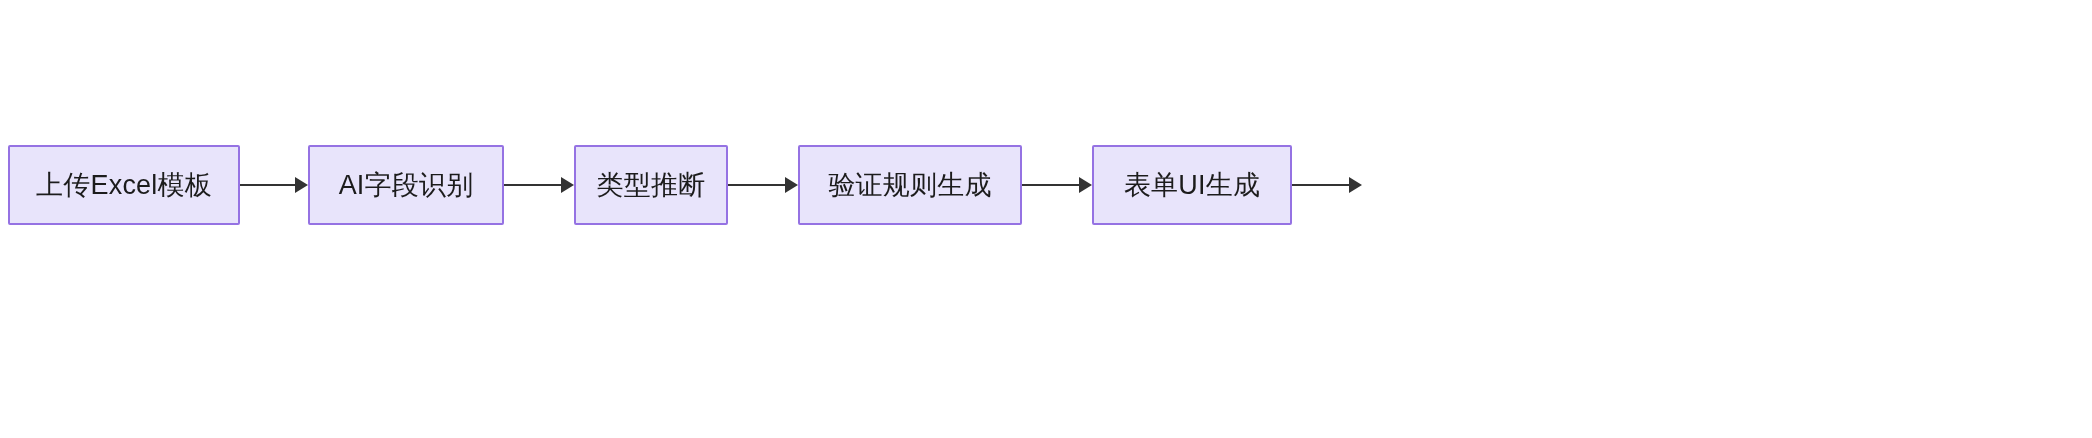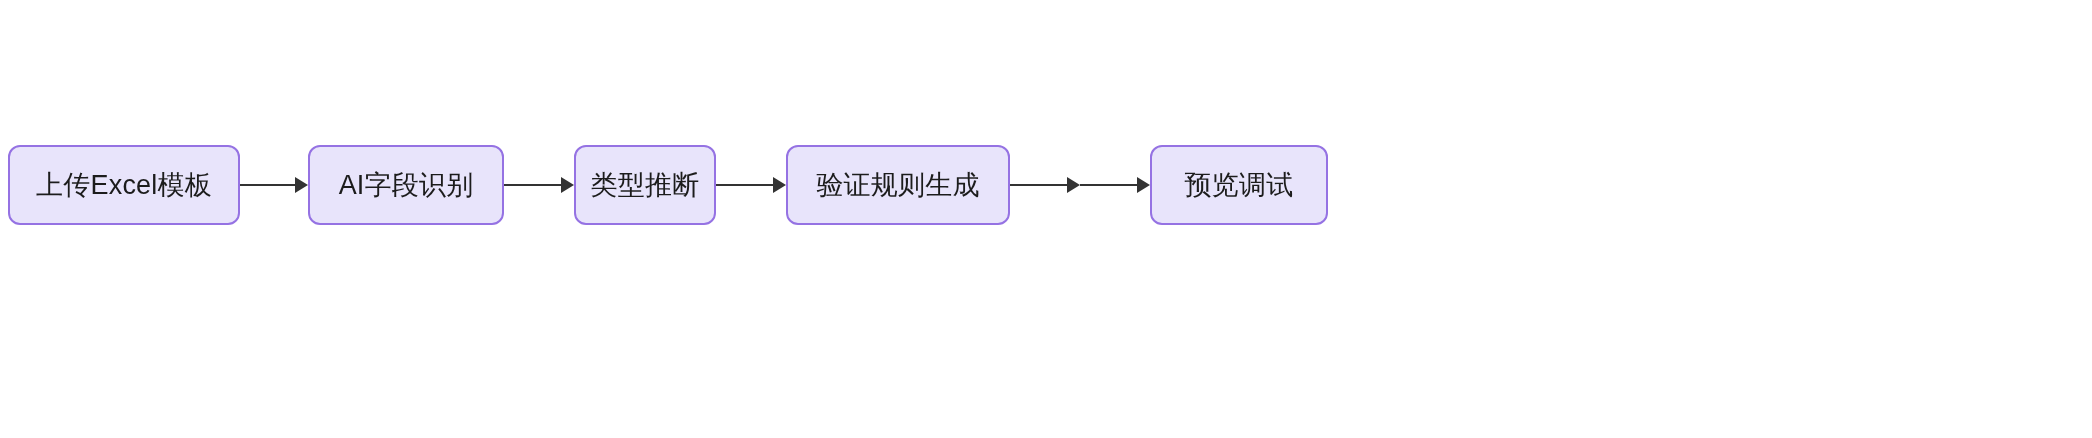--- a/index.html
+++ b/index.html
@@ -30,41 +30,41 @@
     flex-direction: row;
     align-items: center;
     flex-wrap: nowrap;
   }
 
   .node {
     box-sizing: border-box;
     height: 80px;
     background: #e8e4fb;
     border: 2px solid #9572e3;
-    border-radius: 12px;
+    border-radius: 2px;
     display: flex;
     align-items: center;
     justify-content: center;
     flex: 0 0 auto;
   }
 
   .node-label {
     font-family: "Liberation Sans", sans-serif;
     font-size: 27px;
     line-height: 1;
     color: #1c1c1c;
     white-space: nowrap;
     letter-spacing: 0.2px;
     padding: 0 26px;
   }
 
   
   .node.n0 { width: 232px; margin-left: 8px; }
   .node.n1 { width: 196px; justify-content: center; }
-  .node.n2 { width: 142px; justify-content: center; }
+  .node.n2 { width: 154px; justify-content: center; }
   .node.n3 { width: 224px; text-align: center; }
   .node.n4 { width: 200px; }
   .node.n5 { width: 178px; }
 
   
   .connector {
     flex: 0 0 auto;
     height: 80px;
     display: flex;
     flex-direction: row;
@@ -127,24 +127,24 @@
 
     <div class="node n3">
       <span class="node-label">验证规则生成</span>
     </div>
 
     <div class="connector c3">
       <span class="conn-shaft"></span>
       <span class="conn-head"></span>
     </div>
 
+    <div class="node n4">
+      <span class="node-label">表单UI生成</span>
+    </div>
 
     <div class="connector c4">
       <span class="conn-shaft"></span>
       <span class="conn-head"></span>
     </div>
 
-    <div class="node n5">
-      <span class="node-label">预览调试</span>
-    </div>
 
   </div>
 </div>
 
 </body></html>

